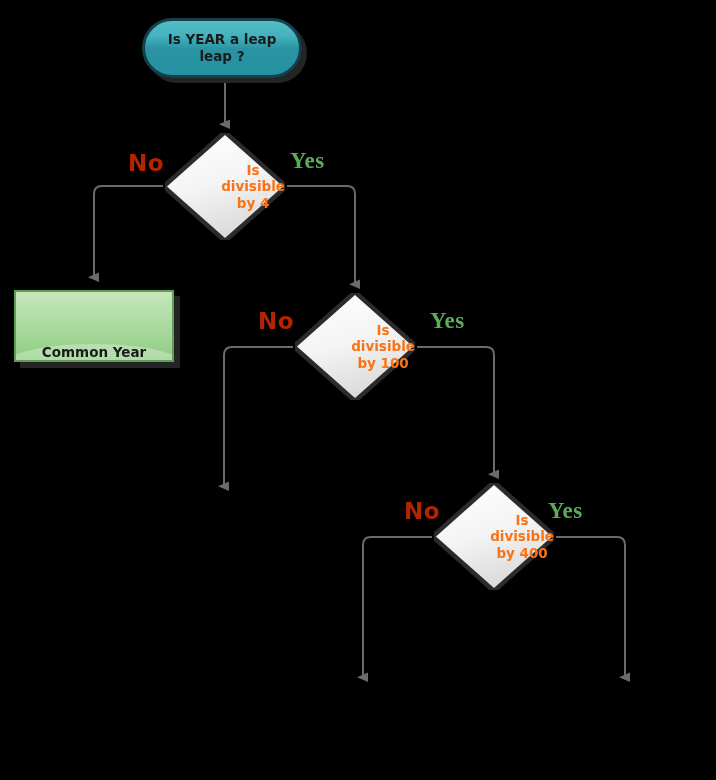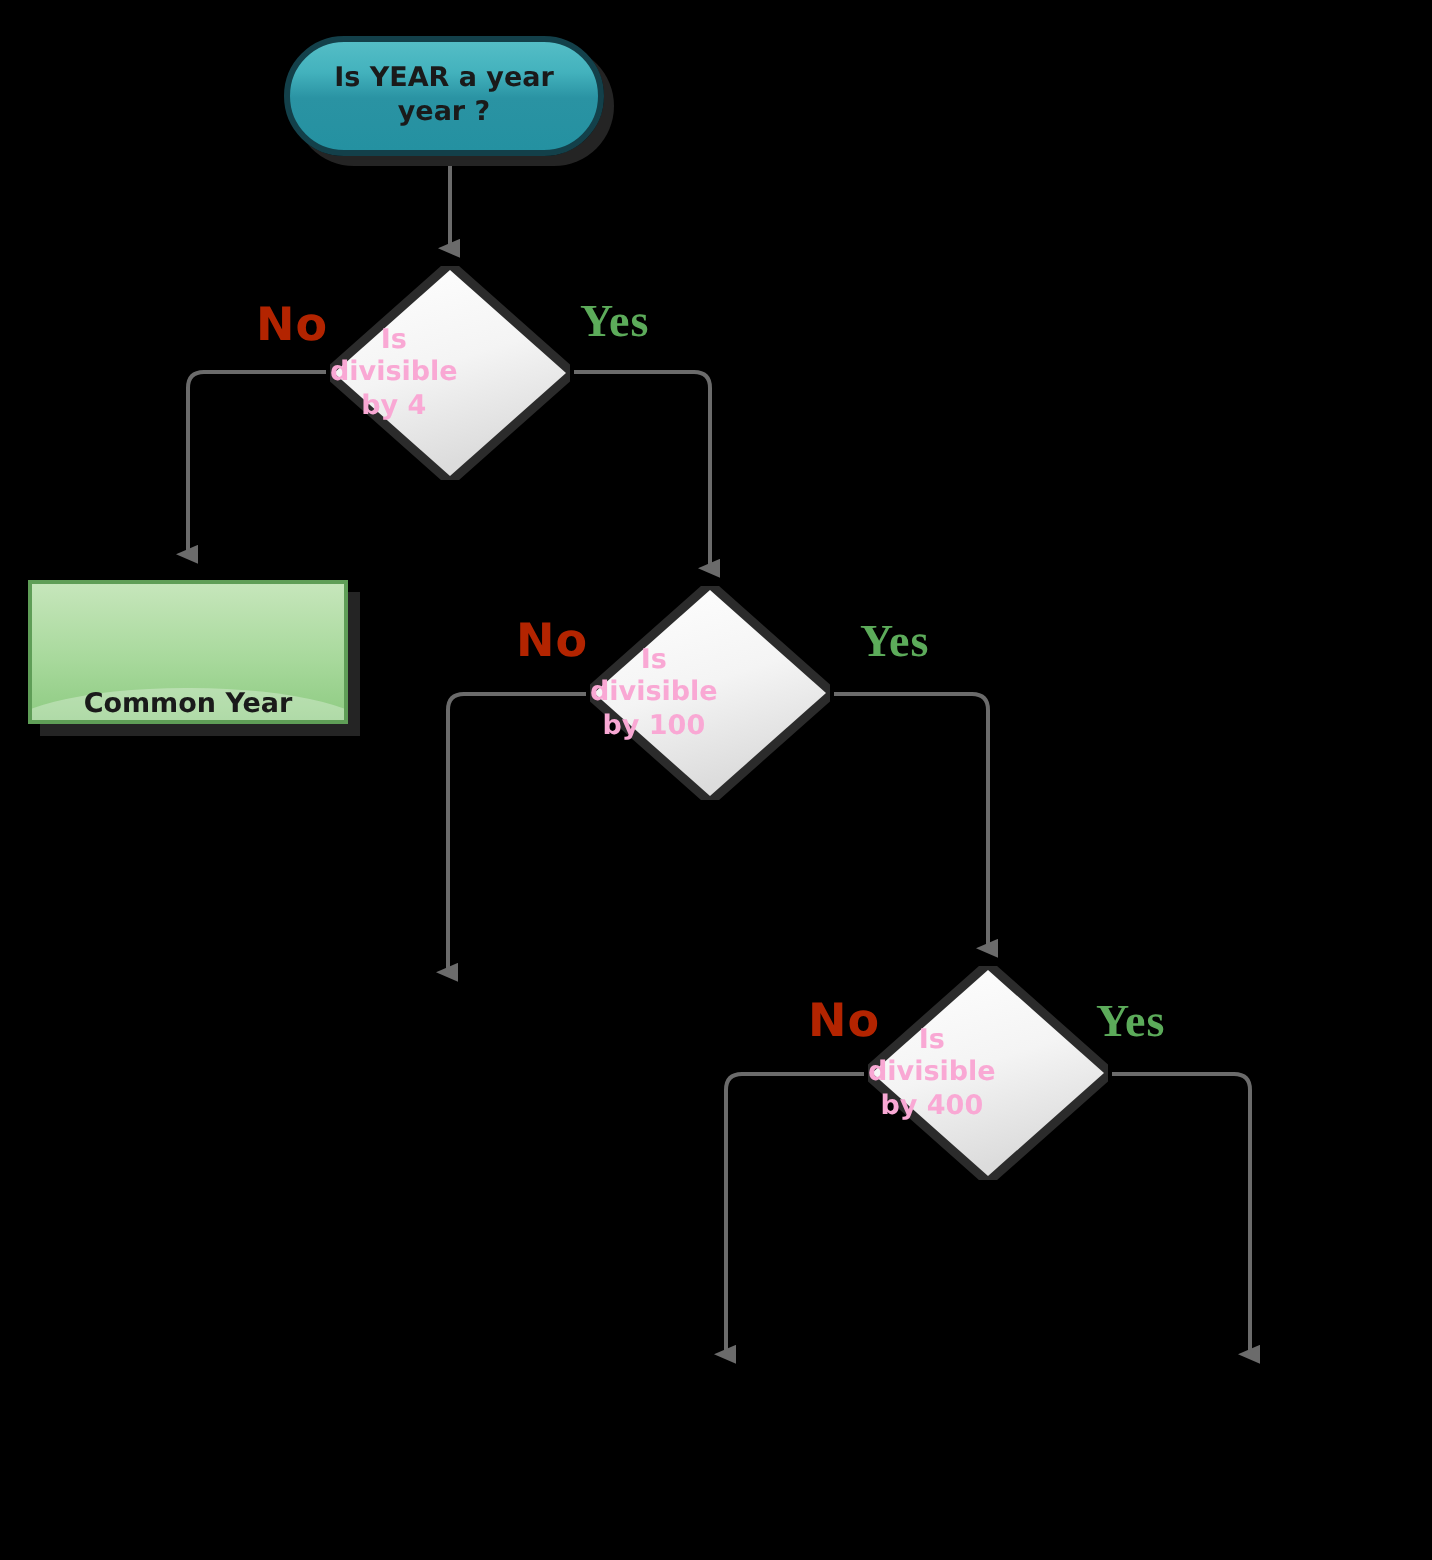--- a/index.html
+++ b/index.html
@@ -93,23 +93,23 @@
     position: absolute;
     left: 0; top: 0;
     width: 100%; height: 100%;
   }
   .diamond .dtext {
     position: absolute;
     left: 0; top: 0;
     width: 100%; height: 100%;
     display: flex;
     align-items: center;
-    justify-content: flex-start;
+    justify-content: flex-end;
     text-align: center;
-    color: #f9a8d4;
+    color: #f97316;
     font-weight: bold;
     font-size: 13.5px;
     line-height: 1.22;
     z-index: 3;
   }
 
   
   .branch-label {
     position: absolute;
     font-weight: bold;
@@ -143,21 +143,21 @@
 
       <path d="M417,347 L486,347 Q494,347 494,355 L494,474" marker-end="url(#arrow)"></path>
 
       <path d="M432,537 L371,537 Q363,537 363,545 L363,677" marker-end="url(#arrow)"></path>
 
       <path d="M556,537 L617,537 Q625,537 625,545 L625,677" marker-end="url(#arrow)"></path>
     </g>
   </svg>
 
   <div class="node stadium" style="left:142px; top:18px; width:160px; height:60px;">
-    <span>Is YEAR a year year ?</span>
+    <span>Is YEAR a leap leap ?</span>
   </div>
 
   <div class="node diamond" style="left:165px; top:133px; width:120px; height:107px;">
     <svg class="dshape" viewBox="0 0 120 107" preserveAspectRatio="none">
       <defs>
         <linearGradient id="dg4" x1="0" y1="0" x2="0.35" y2="1">
           <stop offset="0" stop-color="#ffffff"></stop>
           <stop offset="0.55" stop-color="#f4f4f4"></stop>
           <stop offset="1" stop-color="#dcdcdc"></stop>
         </linearGradient>

